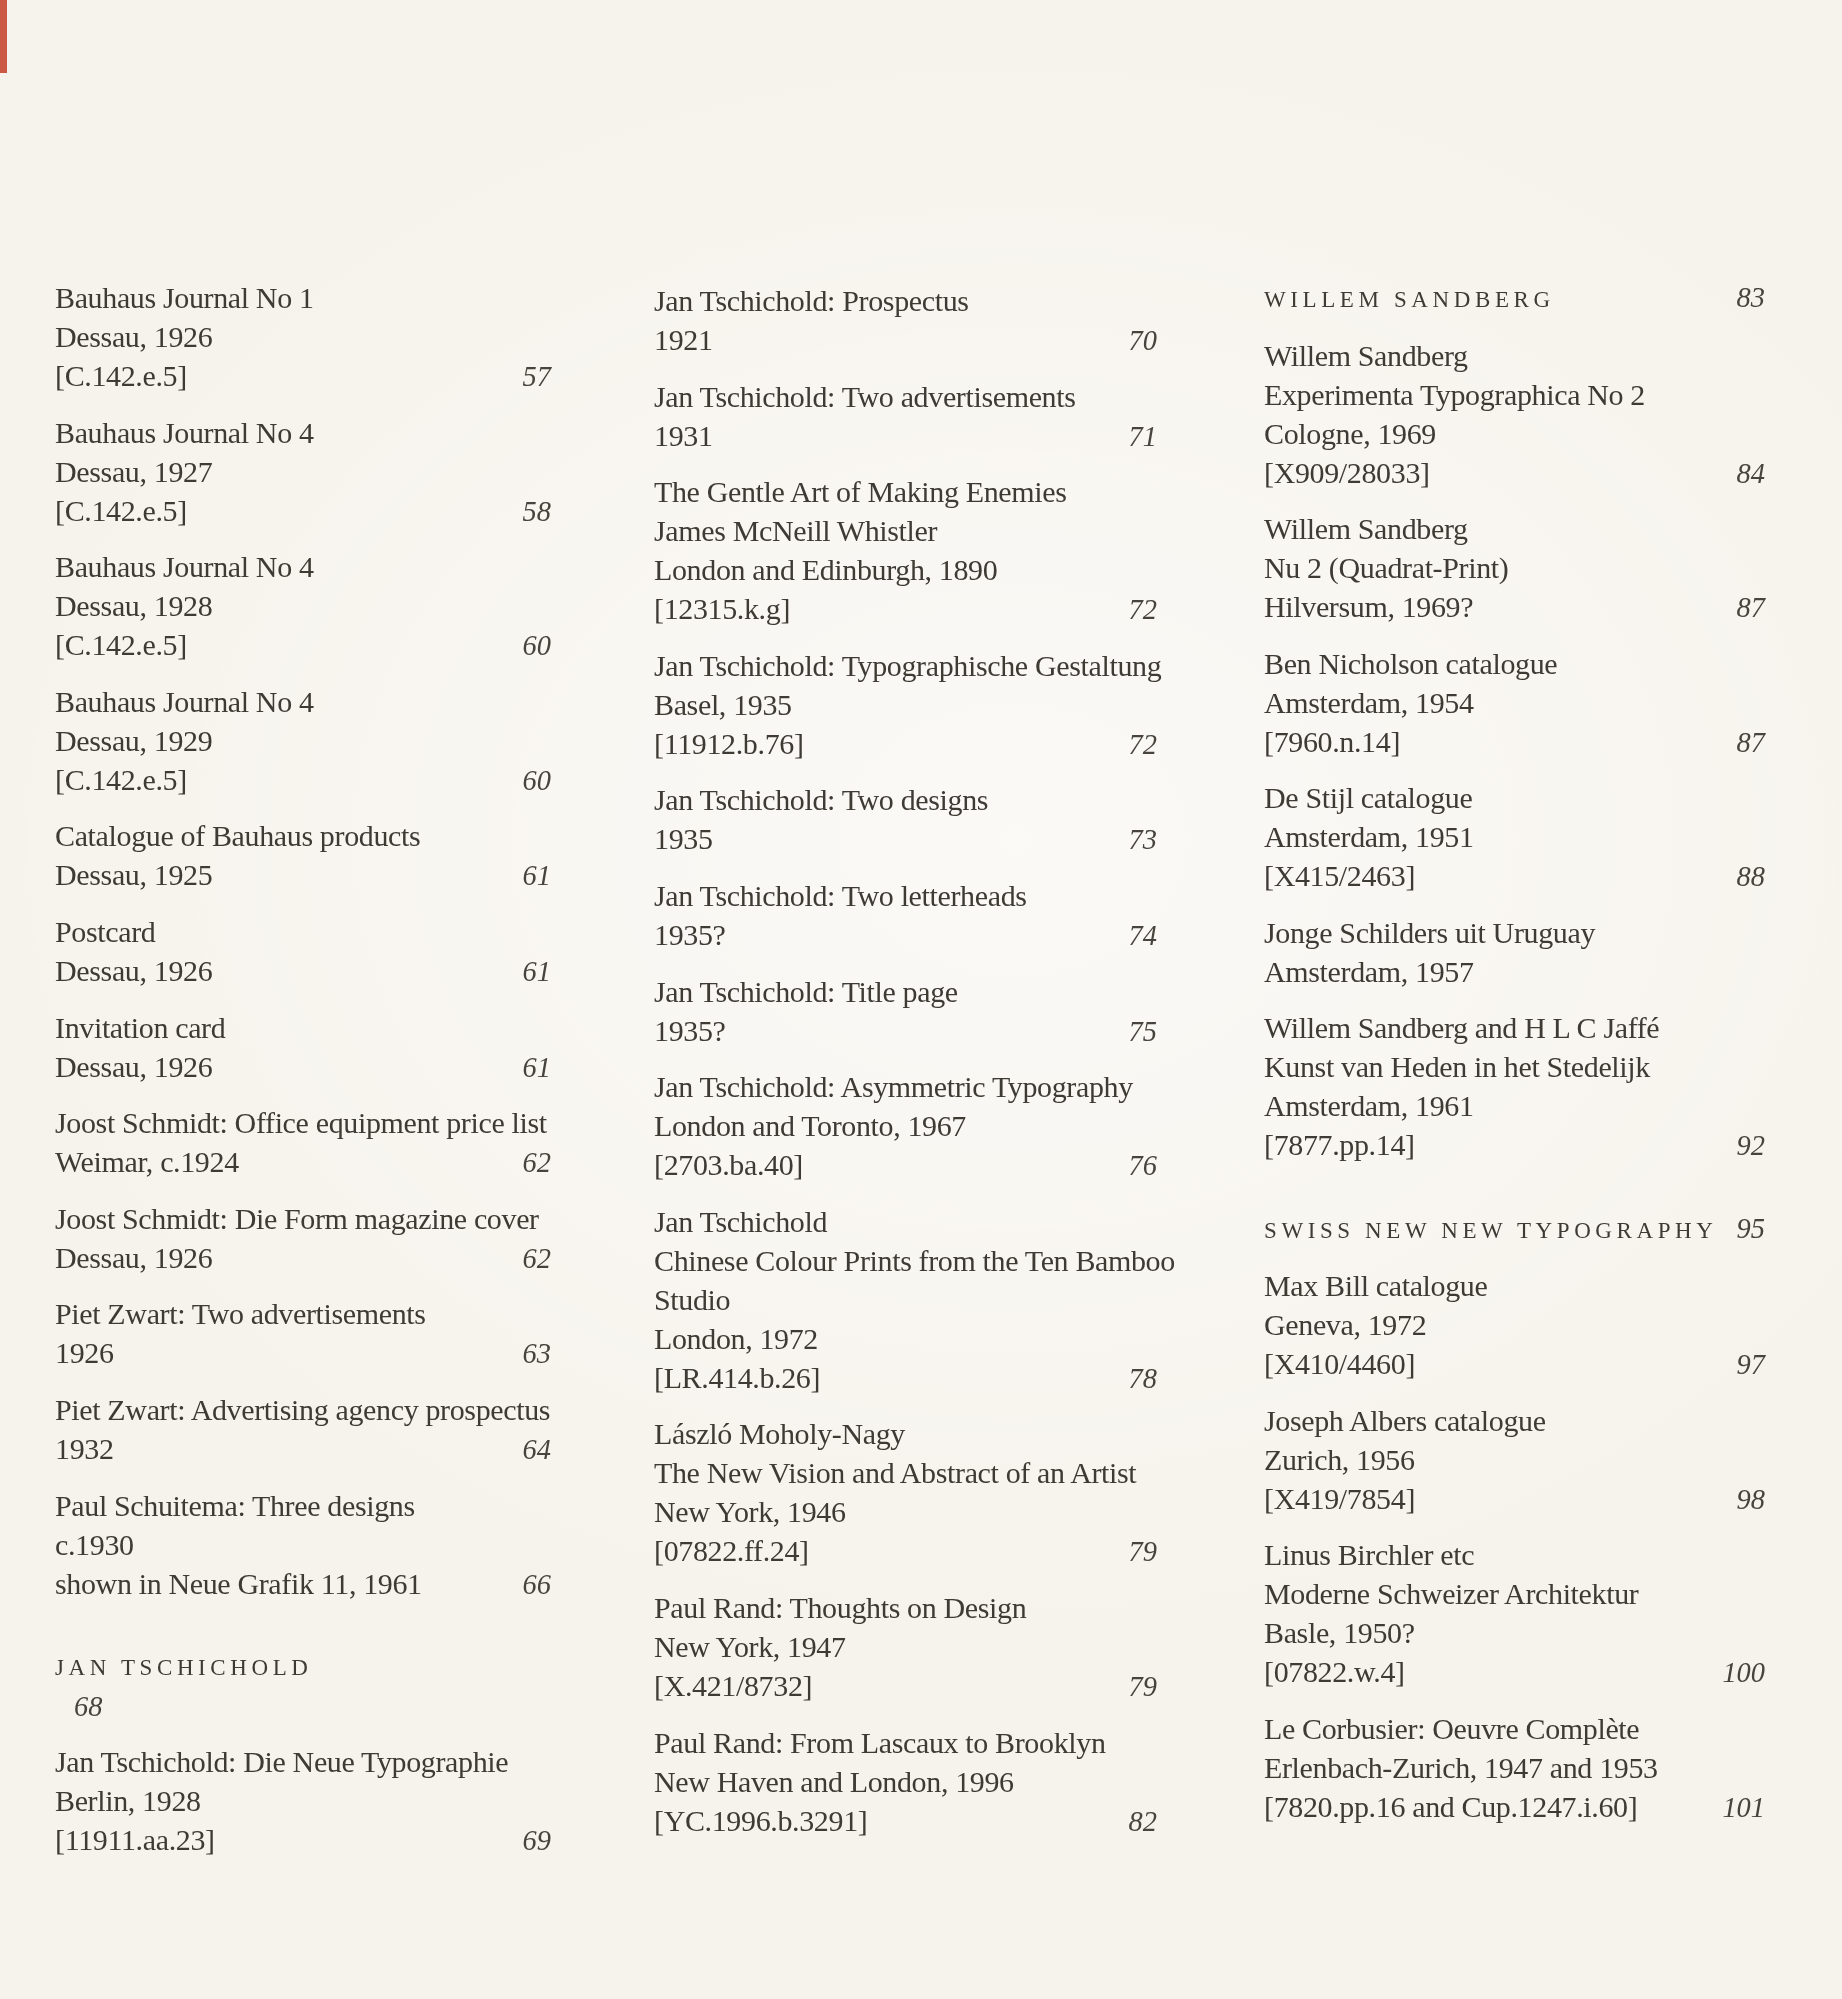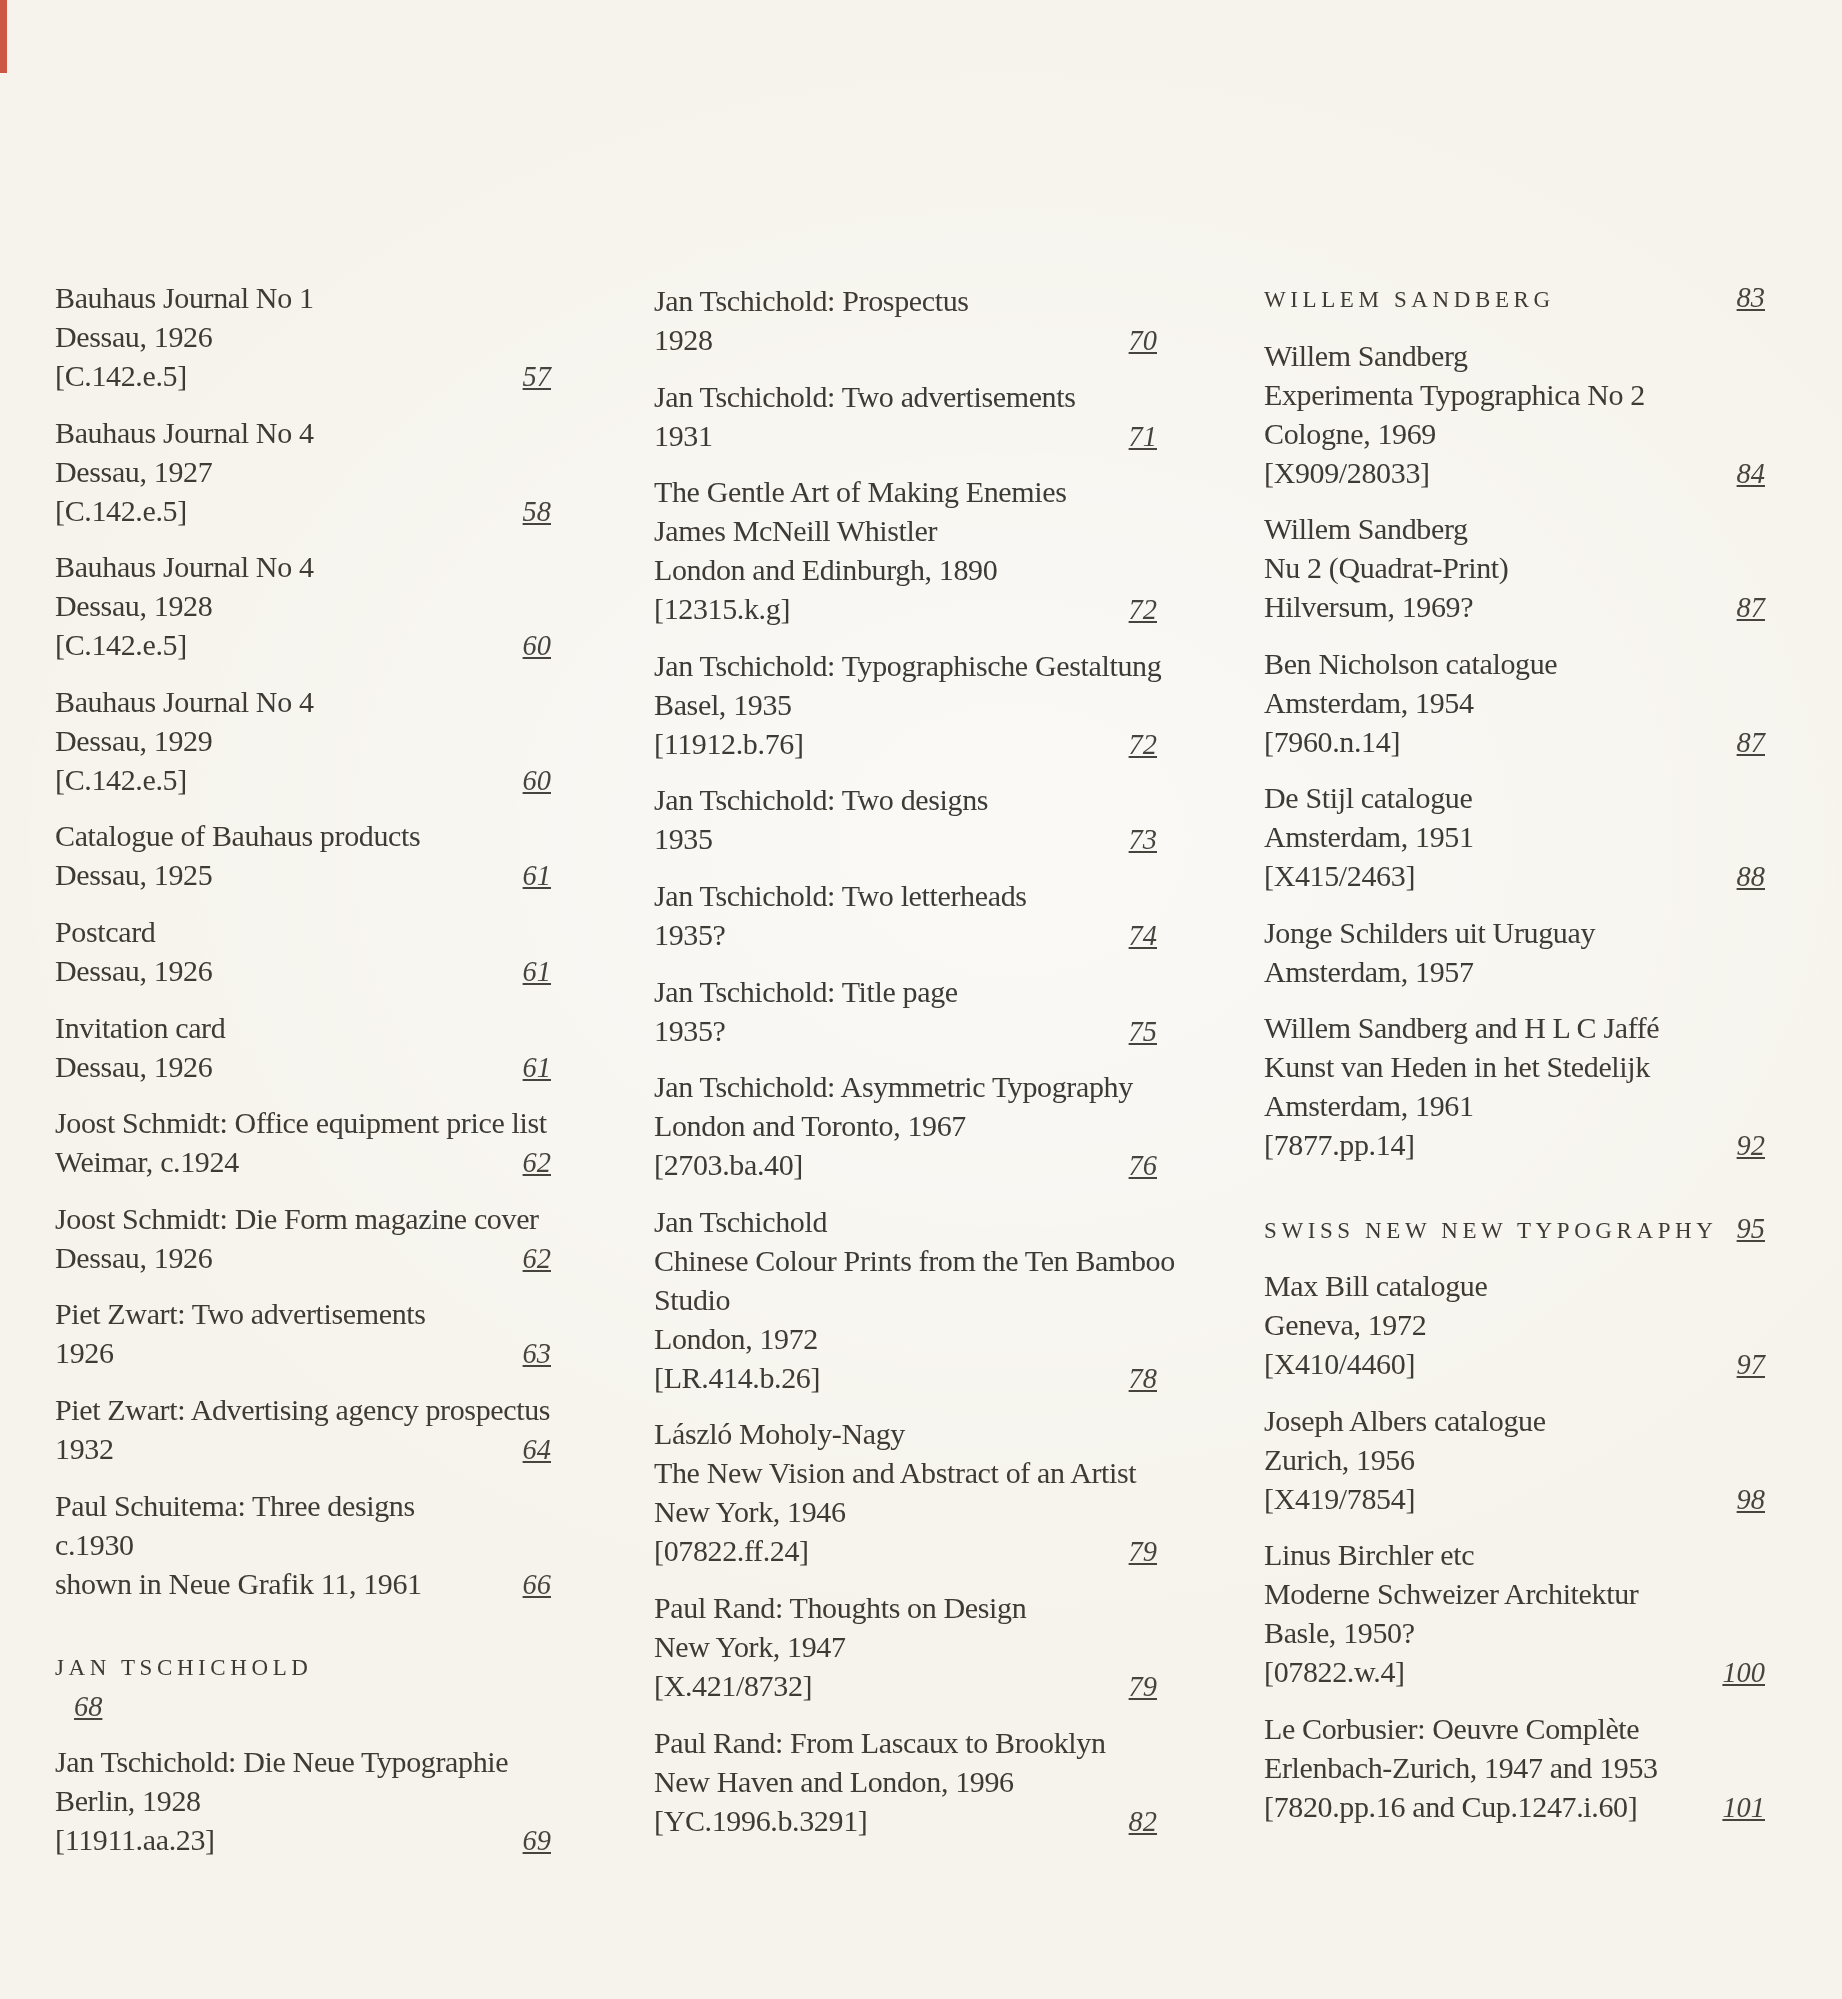--- a/index.html
+++ b/index.html
@@ -25,21 +25,21 @@
   .column > .entry:first-child{margin-top:0;text-align:center;}
   .section-header{margin-top:44px;}
   .line{
     display:flex;justify-content:space-between;align-items:baseline;
     line-height:39px;font-size:30px;letter-spacing:-0.012em;
   }
   .line-text{white-space:nowrap;}
   .italic{}
   .page-num{
     font-style:italic;font-size:28.4px;letter-spacing:normal;
-    margin-left:19px;flex:none;color:#47443d;text-decoration:underline;
+    margin-left:19px;flex:none;color:#47443d;
   }
   .section-header .line{font-size:23px;letter-spacing:0.2em;}
 </style>
 </head>
 <body>
 
 <div class="page">
   <div class="scan-edge"></div>
   <div class="column column-1">
       <div class="entry">
@@ -185,21 +185,21 @@
           <span class="page-num">69</span>
         </div>
       </div>
     </div>
   <div class="column column-2">
       <div class="entry">
         <div class="line">
           <span class="line-text"><span>Jan Tschichold: Prospectus</span></span>
         </div>
         <div class="line">
-          <span class="line-text"><span>1928</span></span>
+          <span class="line-text"><span>1921</span></span>
           <span class="page-num">70</span>
         </div>
       </div>
       <div class="entry">
         <div class="line">
           <span class="line-text"><span>Jan Tschichold: Two advertisements</span></span>
         </div>
         <div class="line">
           <span class="line-text"><span>1931</span></span>
           <span class="page-num">71</span>

